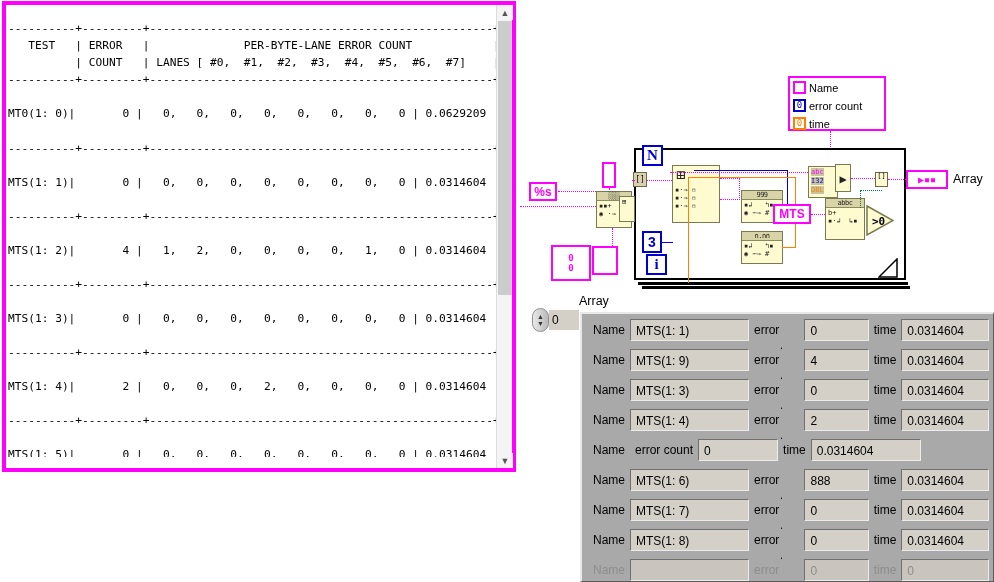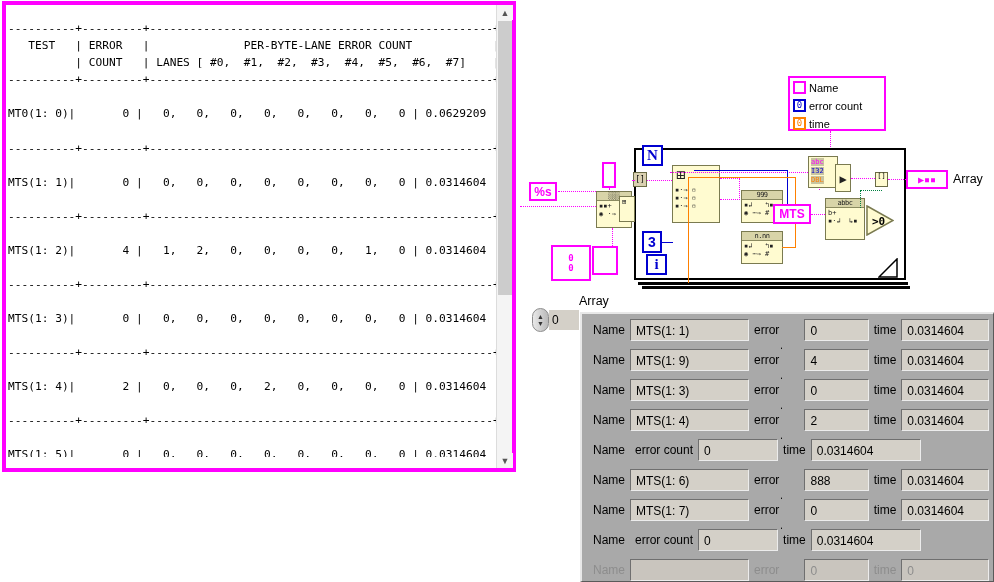--- a/index.html
+++ b/index.html
@@ -326,21 +326,21 @@
 
     <div class="wire blue-v" style="left:267px; top:170px; height:36px;"></div>
     <div class="wire blue-h" style="left:262px; top:206px; width:6px;"></div>
     <div class="wire blue-h" style="left:174px; top:170px; width:94px;"></div>
 
     <div class="wire orange-v" style="left:275px; top:177px; height:70px;"></div>
     <div class="wire orange-h" style="left:262px; top:247px; width:14px;"></div>
     <div class="wire orange-h" style="left:168px; top:177px; width:108px;"></div>
     <div class="wire orange-v" style="left:168px; top:177px; height:106px;"></div>
 
-    <div class="node" style="left:288px; top:156px; width:30px; height:32px;">
+    <div class="node" style="left:288px; top:166px; width:30px; height:32px;">
       <div class="glyphs" style="font-size:7px;line-height:9px;"><span style="color:#ff00ff;background:#c8c4a0;">abc</span>
 <span style="color:#0000d0;background:#c8c4a0;">I32</span>
 <span style="color:#ff8000;background:#c8c4a0;">DBL</span></div>
     </div>
     <div class="node" style="left:315px; top:164px; width:16px; height:28px;">
       <div class="glyphs" style="font-size:12px;line-height:26px;text-align:center;">▶</div>
     </div>
 
     <div class="wire mag-h" style="left:331px; top:178px; width:26px;"></div>
 
@@ -433,20 +433,21 @@
       <div class="arr-row">
         <div class="cell-lbl">Name</div>
         <div class="cell-val name">MTS(1: 7)</div>
         <div class="cell-lbl">error count</div>
         <div class="cell-val err">0</div>
         <div class="cell-lbl">time</div>
         <div class="cell-val time">0.0314604</div>
       </div>
       <div class="arr-row">
         <div class="cell-lbl">Name</div>
+        <div class="cell-val name">MTS(1: 8)</div>
         <div class="cell-lbl">error count</div>
         <div class="cell-val err">0</div>
         <div class="cell-lbl">time</div>
         <div class="cell-val time">0.0314604</div>
       </div>
       <div class="arr-row dim">
         <div class="cell-lbl">Name</div>
         <div class="cell-val name"></div>
         <div class="cell-lbl">error count</div>
         <div class="cell-val err">0</div>

